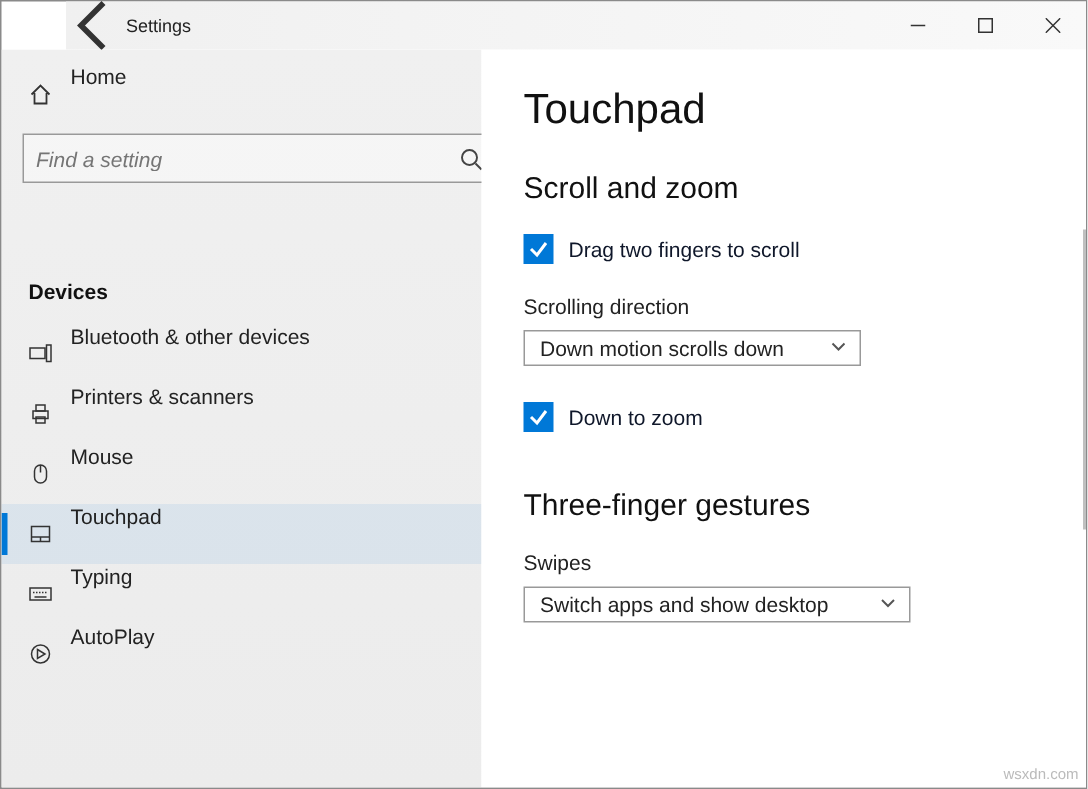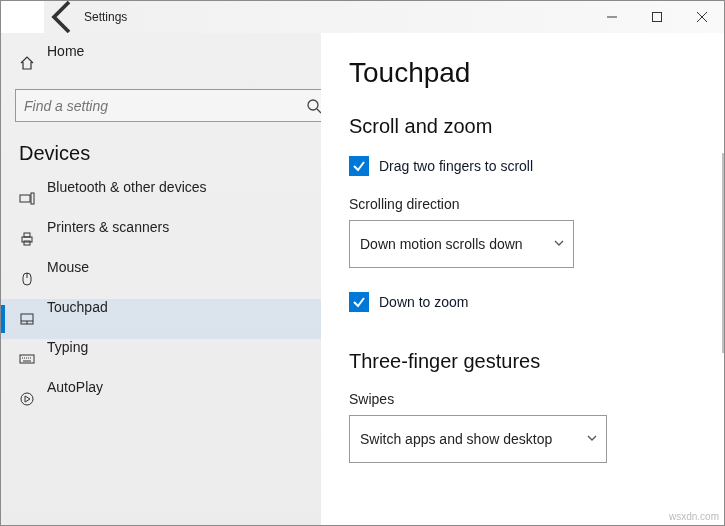--- a/index.html
+++ b/index.html
@@ -100,23 +100,24 @@
       color: #666;
       outline: none;
     }
     .search .sicon {
       width: 16px; height: 16px;
       display: flex; align-items: center; justify-content: center;
       color: #444;
     }
     .section-title {
       padding: 8px 18px 14px 18px;
-      font-size: 20px;
-      font-weight: 400;
+      font-size: 14px;
+      font-weight: 700;
       color: #111;
+      margin-top: 44px;
     }
     .nav-item.active {
       background: rgba(0,120,215,0.08);
       position: relative;
     }
     .nav-item.active::before {
       content: "";
       position: absolute;
       left: 0; top: 6px; bottom: 6px;
       width: 4px;
@@ -156,21 +157,21 @@
       justify-content: center;
       margin-right: 10px;
     }
     .cbox svg { width: 14px; height: 14px; }
     .field-label {
       font-size: 14px;
       color: #222;
       margin-bottom: 8px;
     }
     .dropdown {
-      height: 48px;
+      height: 24px;
       border: 1px solid #999;
       display: flex;
       align-items: center;
       padding: 0 8px 0 10px;
       font-size: 14px;
       color: #222;
       width: 225px;
       margin-bottom: 24px;
       cursor: pointer;
       justify-content: space-between;

